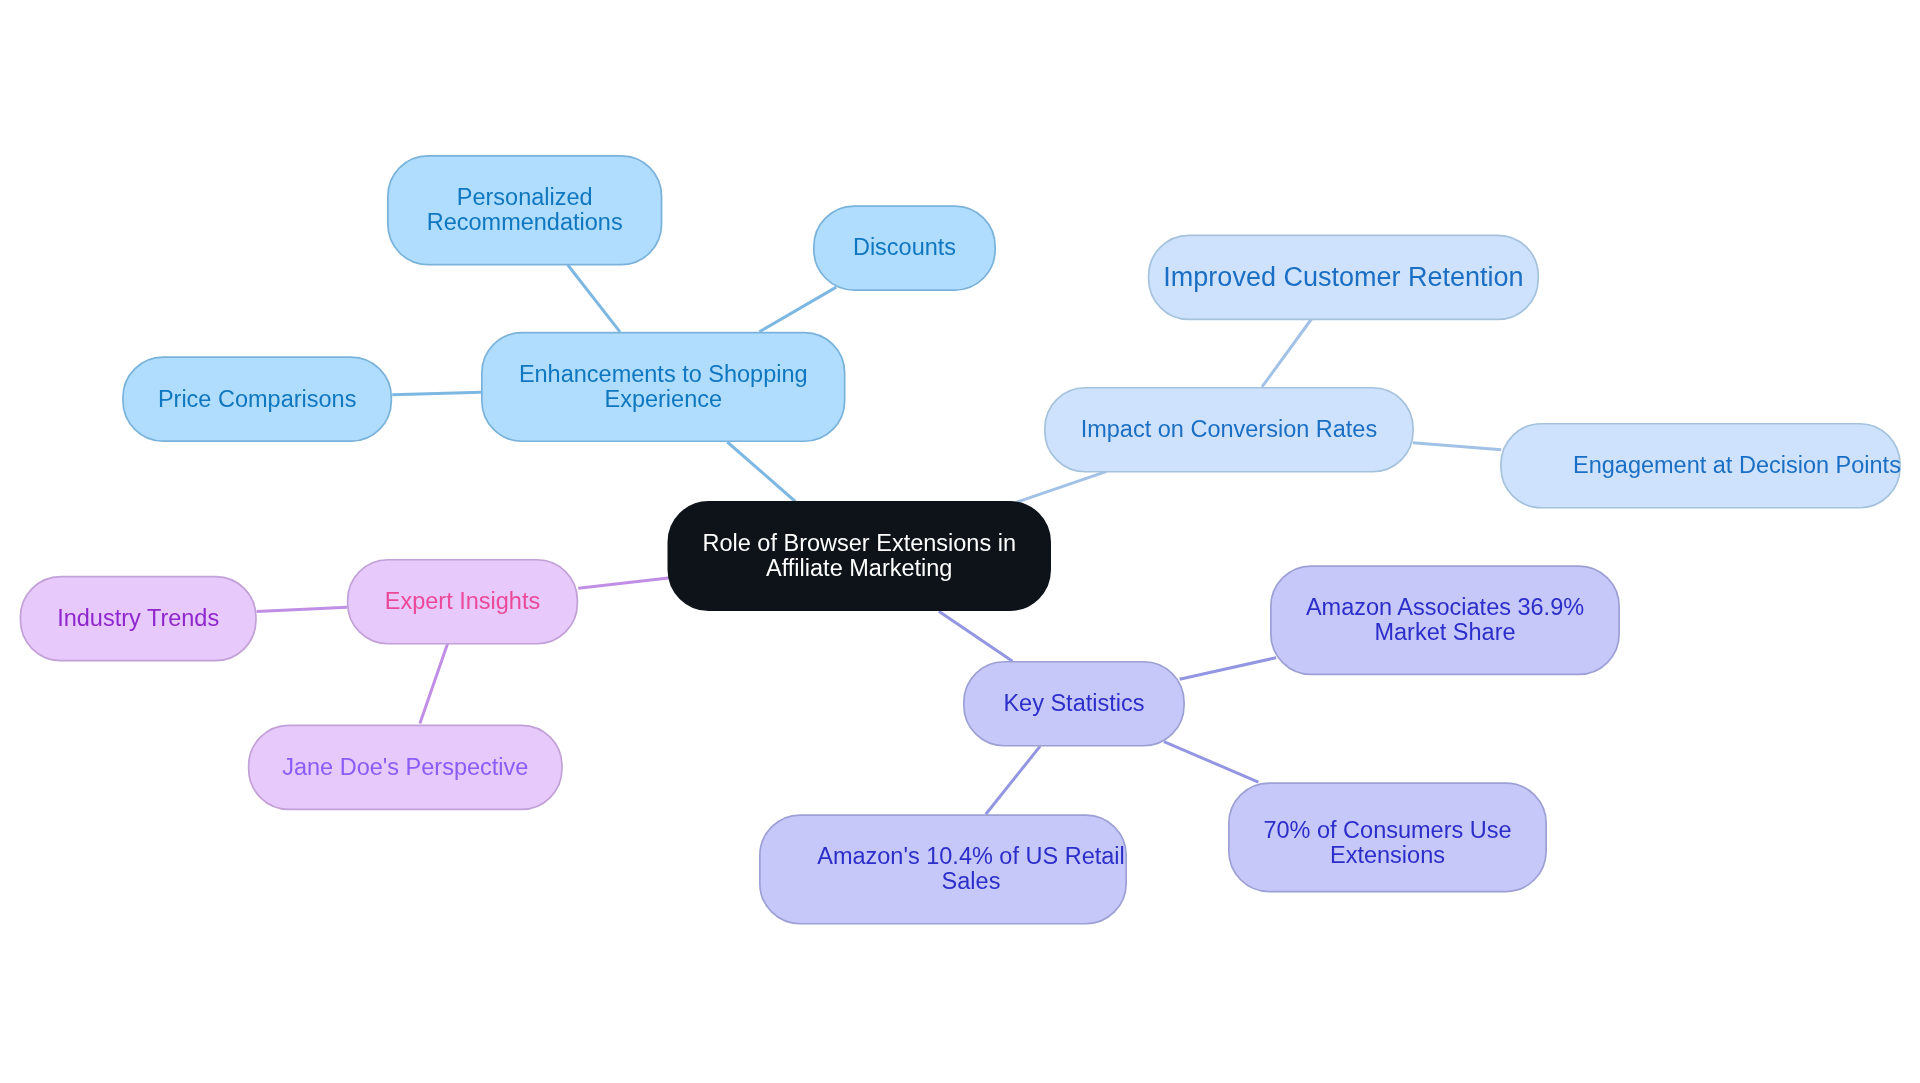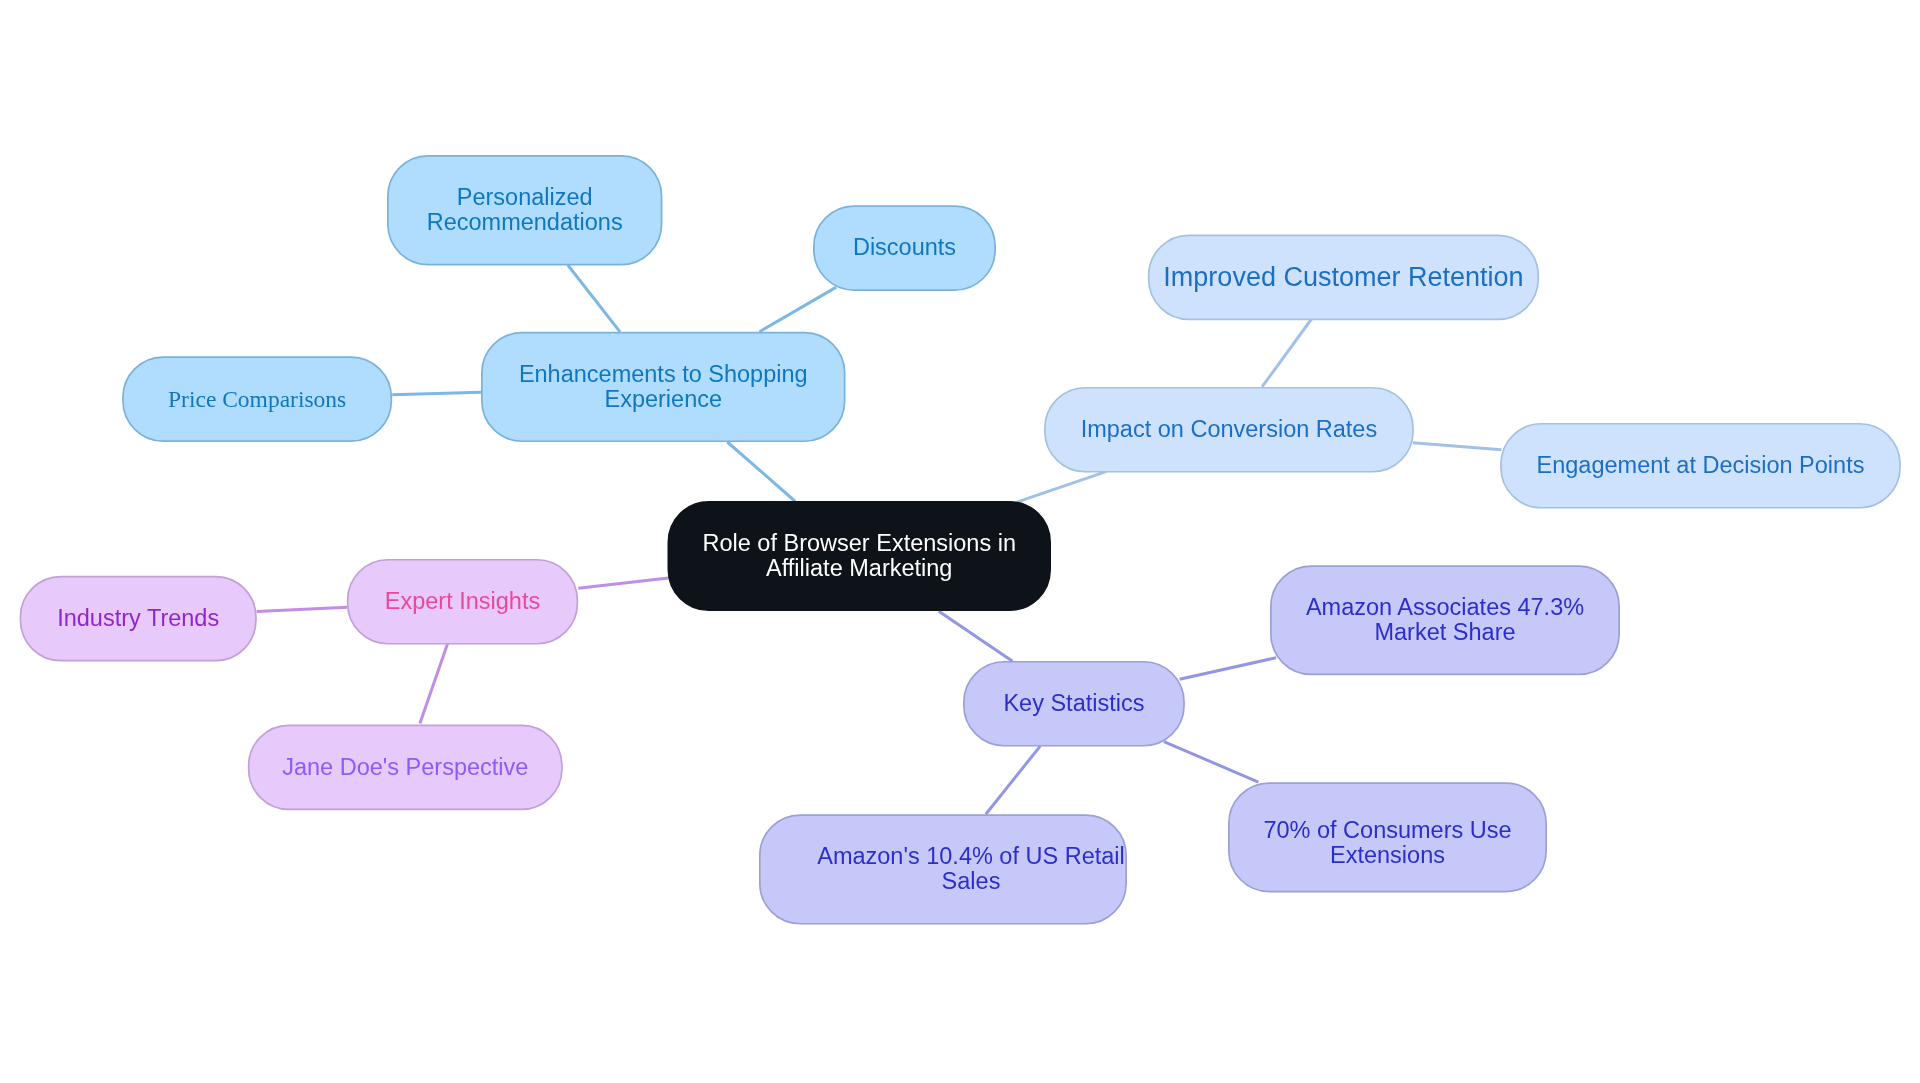--- a/index.html
+++ b/index.html
@@ -57,37 +57,37 @@
       </div>
       <div class="node" style="left: 481px; top: 331.8px; width: 364.5px; height: 110.3px; color: rgb(15, 119, 192); font-size: 23.5px; line-height: 25.1px;">
         <span>Enhancements to Shopping Experience</span>
       </div>
       <div class="node" style="left: 387px; top: 155px; width: 275.4px; height: 110.5px; color: rgb(15, 119, 192); font-size: 23.5px; line-height: 25.1px;">
         <span>Personalized Recommendations</span>
       </div>
       <div class="node" style="left: 813px; top: 205.2px; width: 183px; height: 85.7px; color: rgb(15, 119, 192); font-size: 23.5px; line-height: 25.1px;">
         <span>Discounts</span>
       </div>
-      <div class="node" style="left: 122.1px; top: 356.3px; width: 270.1px; height: 85.7px; color: rgb(15, 119, 192); font-size: 23.5px; line-height: 25.1px; font-family: Liberation Serif, serif;">
+      <div class="node" style="left: 122.1px; top: 356.3px; width: 270.1px; height: 85.7px; color: rgb(15, 119, 192); font-size: 23.5px; line-height: 25.1px;">
         <span>Price Comparisons</span>
       </div>
       <div class="node" style="left: 1044px; top: 386.9px; width: 369.9px; height: 85.7px; color: rgb(26, 111, 196); font-size: 23.5px; line-height: 25.1px;">
         <span>Impact on Conversion Rates</span>
       </div>
       <div class="node" style="left: 1147.8px; top: 234.5px; width: 391.3px; height: 85.7px; color: rgb(26, 111, 196); font-size: 27px; line-height: 25.1px;">
         <span>Improved Customer Retention</span>
       </div>
-      <div class="node" style="left: 1500.1px; top: 422.9px; width: 400.8px; height: 85.7px; color: rgb(26, 111, 196); font-size: 23.5px; line-height: 25.1px;">
+      <div class="node" style="left: 1500.1px; top: 422.9px; width: 400.8px; height: 85.7px; color: rgb(26, 111, 196); font-size: 23.5px; line-height: 25.1px; justify-content: flex-end;">
         <span>Engagement at Decision Points</span>
       </div>
       <div class="node" style="left: 963px; top: 660.9px; width: 221.9px; height: 85.7px; color: rgb(43, 46, 201); font-size: 23.5px; line-height: 25.1px;">
         <span>Key Statistics</span>
       </div>
       <div class="node" style="left: 1270px; top: 565.3px; width: 350px; height: 109.9px; color: rgb(43, 46, 201); font-size: 23.5px; line-height: 25.1px;">
-        <span>Amazon Associates 47.3% Market Share</span>
+        <span>Amazon Associates 36.9% Market Share</span>
       </div>
       <div class="node" style="left: 787px; top: 814.2px; width: 368px; height: 110.4px; color: rgb(43, 46, 201); font-size: 23.5px; line-height: 25.1px;">
         <span>Amazon's 10.4% of US Retail Sales</span>
       </div>
       <div class="node" style="left: 1228px; top: 782.2px; width: 319px; height: 121px; color: rgb(43, 46, 201); font-size: 23.5px; line-height: 25.1px;">
         <span>70% of Consumers Use Extensions</span>
       </div>
       <div class="node" style="left: 346.8px; top: 558.9px; width: 231.4px; height: 85.7px; color: #ec4899; font-size: 23.5px; line-height: 25.1px;">
         <span>Expert Insights</span>
       </div>

